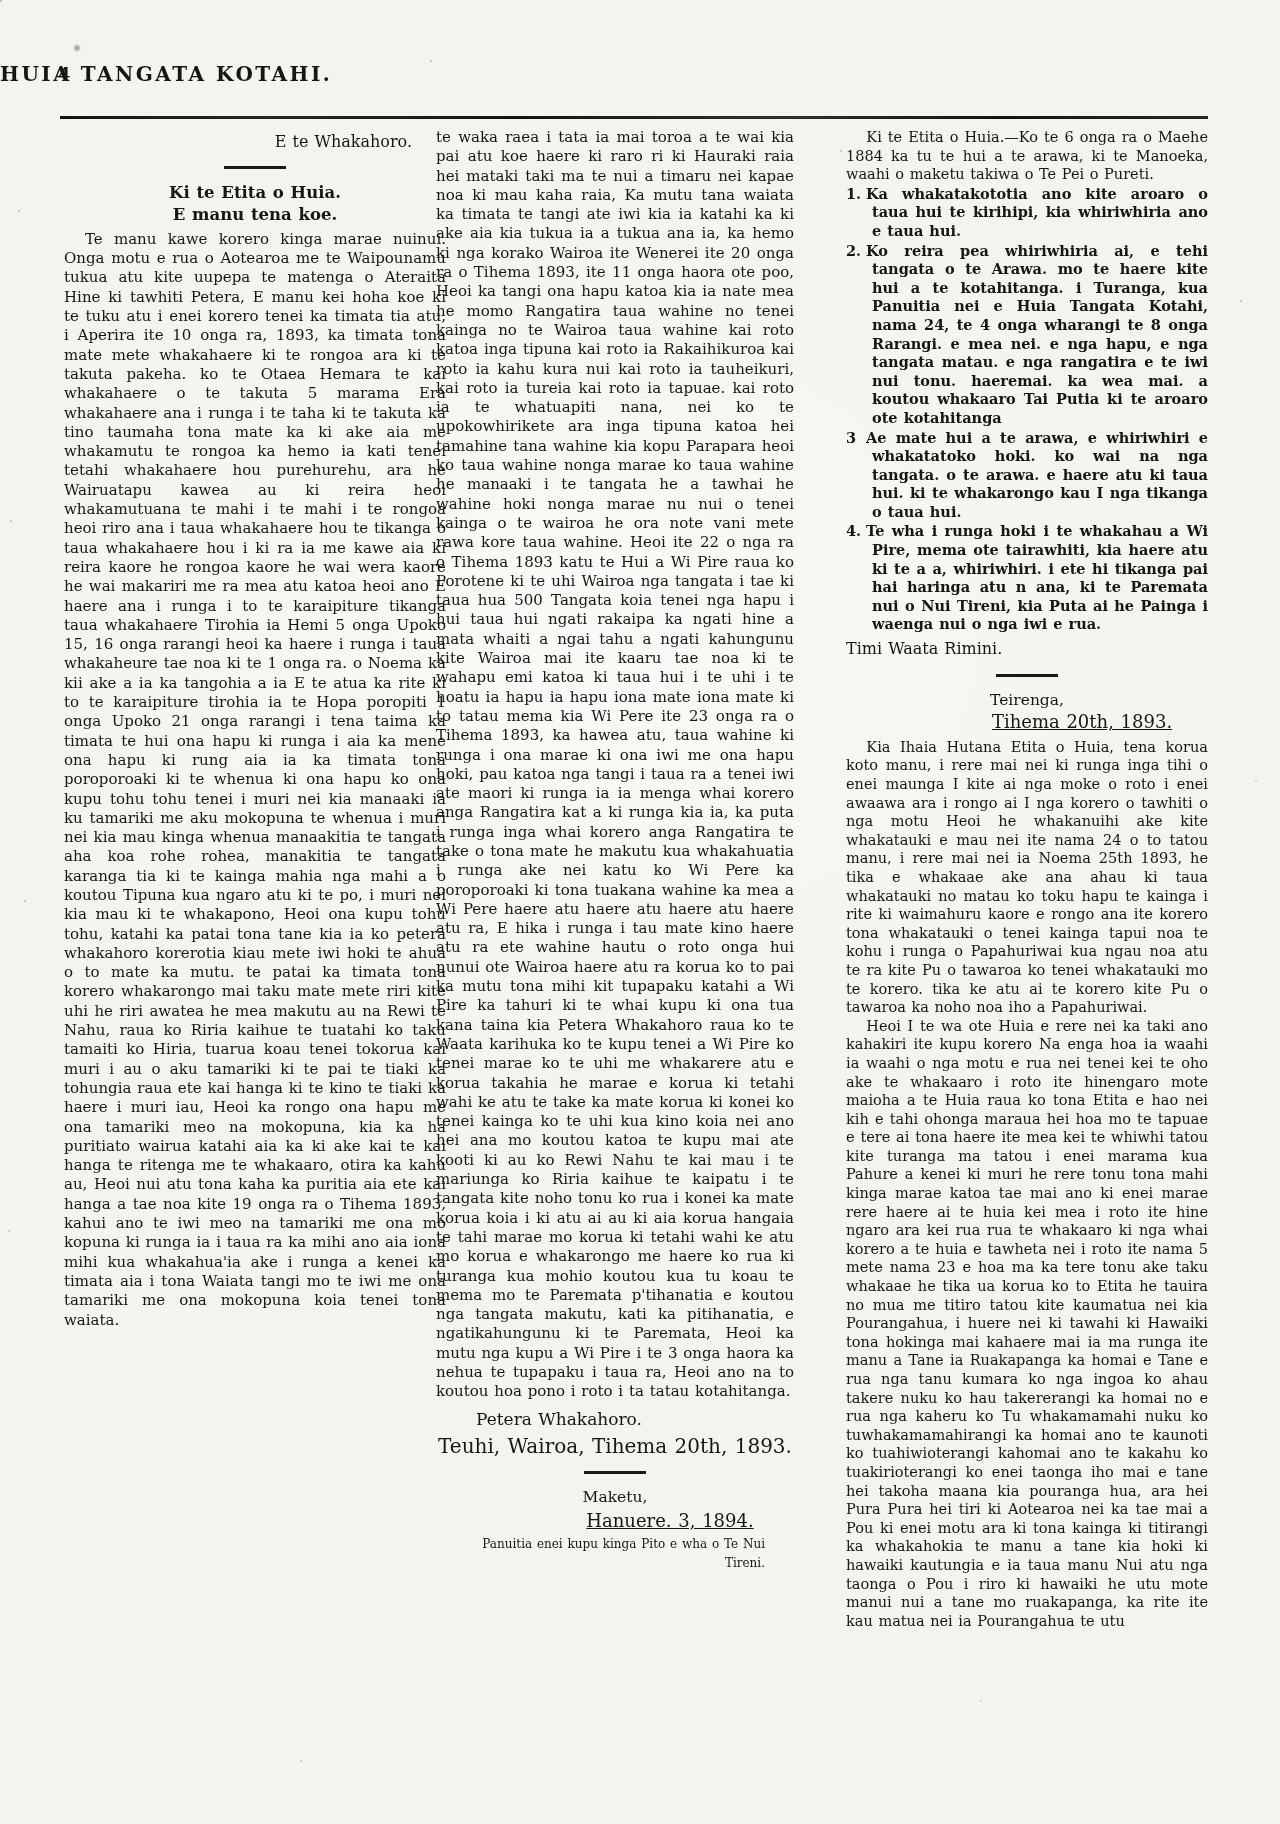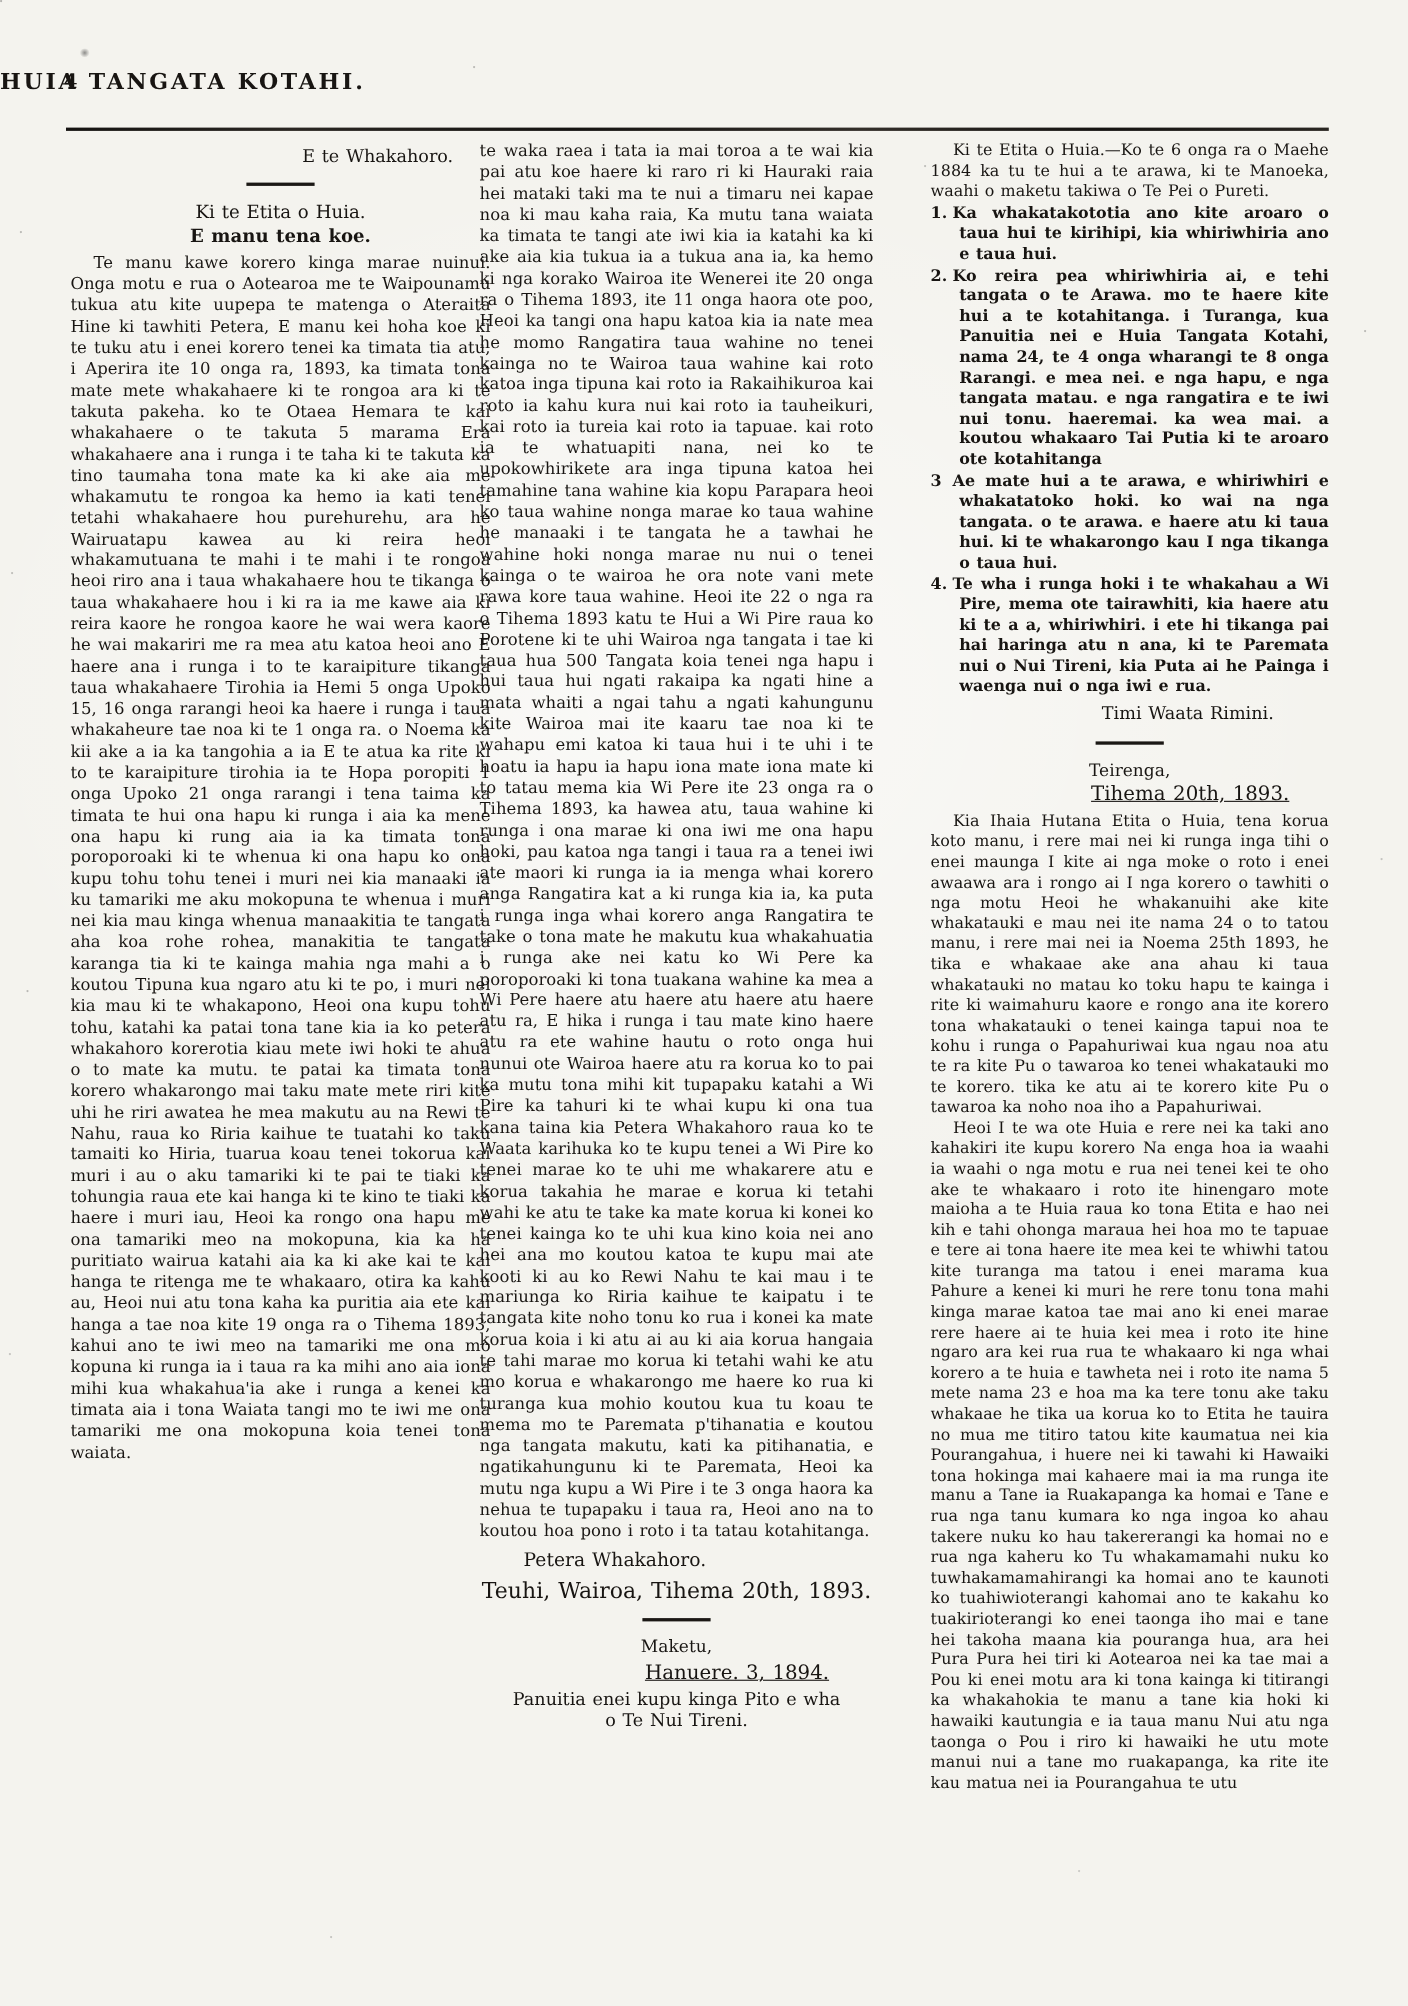--- a/index.html
+++ b/index.html
@@ -30,29 +30,29 @@
     position:absolute;top:128px;
     font-size:15px;line-height:19.3px;text-align:justify;word-spacing:1px;
     overflow:hidden;
   }
   #col1{left:64px;width:382px;height:1620px;}
   #col2{left:436px;width:358px;height:1620px;}
   #col3{left:846px;width:362px;height:1650px;font-size:14.5px;line-height:18.6px;}
   .para{margin:0;}
   .indent{text-indent:1.4em;}
   .sig-right{text-align:right;padding-right:34px;font-size:16px;margin-top:4px;}
-  .sig-right2{text-align:right;padding-right:50px;font-size:16px;margin-top:6px;}
+  .sig-right2{text-align:left;padding-right:50px;font-size:16px;margin-top:6px;}
   .sig-center{text-align:left;font-size:17px;margin-top:8px;padding-left:40px;}
   .dateline-center{text-align:center;font-size:20px;margin-top:8px;}
   .divider{width:62px;height:3px;background:#1b1815;margin:15px auto 14px auto;}
-  .heading{text-align:center;font-size:16.5px;margin:6px 0 2px 0;}
+  .heading{text-align:center;font-size:16.5px;margin:6px 0 2px 0;font-weight:bold;}
   .heading-bold{text-align:center;font-size:16.5px;font-weight:bold;margin:2px 0 6px 0;}
   .place-line{text-align:center;font-size:15.5px;margin-top:14px;}
   .date-line{text-align:center;font-size:18px;padding-left:110px;margin-top:4px;text-decoration:underline;}
-  .notice{width:300px;margin:4px auto 0 auto;text-align:center;font-size:16px;}
+  .notice{width:300px;margin:4px auto 0 auto;text-align:right;font-size:12px;}
   .list-item{padding-left:26px;text-indent:-26px;margin-top:1px;font-weight:bold;}
   .list-item .num{display:inline-block;width:20px;text-indent:0;}
   .speckles{position:absolute;top:0;left:0;width:2px;height:2px;background:rgba(50,50,50,.35);border-radius:50%;
     box-shadow: 18px 210px 0 rgba(50,50,50,.3), 10px 520px 0 rgba(50,50,50,.28),
       24px 900px 0 rgba(50,50,50,.3), 8px 1230px 0 rgba(50,50,50,.25),
       1240px 300px 0 rgba(50,50,50,.3), 1255px 780px 0 rgba(50,50,50,.25),
       430px 60px 0 rgba(50,50,50,.3), 840px 150px 0 rgba(50,50,50,.28),
       300px 1760px 0 rgba(50,50,50,.25), 980px 1700px 0 rgba(50,50,50,.22);}
 </style>
 </head>

